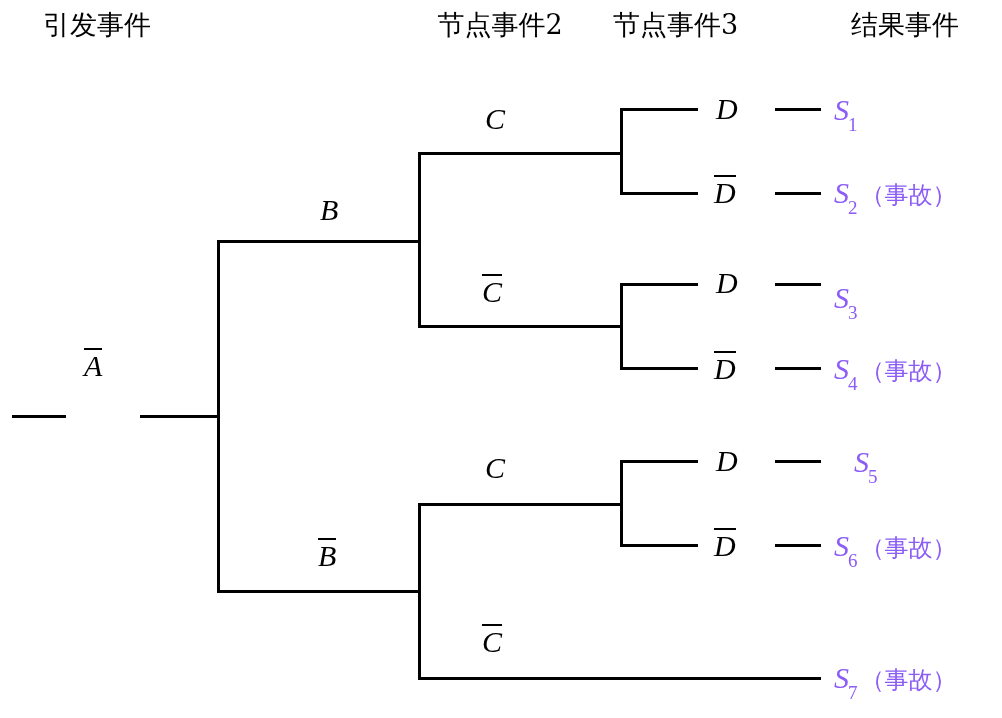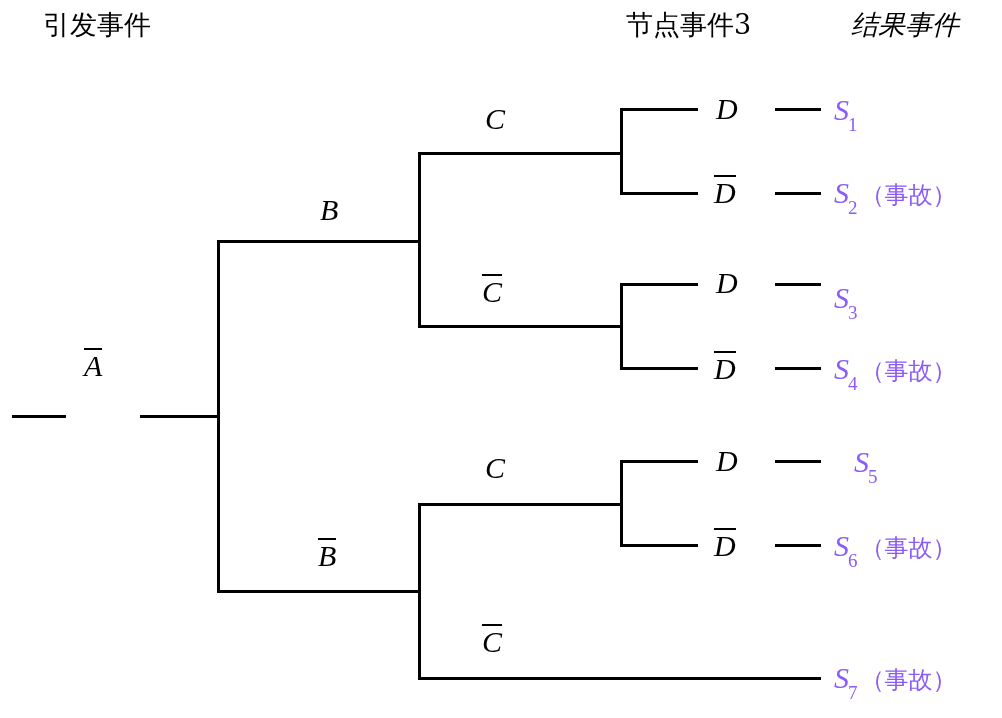--- a/index.html
+++ b/index.html
@@ -88,22 +88,23 @@
     margin-left: 2px;
   }
 </style>
 </head>
 <body>
 
 <div id="page">
 
   <div class="header-row">
     <div class="col-header" id="h0" style="left: 43px; width: auto; text-align: center;">引发事件</div>
-    <div class="col-header" id="h3" style="left: 626px; width: auto; text-align: center;">节点事件3</div>
-    <div class="col-header" id="h4" style="left: 851px; width: auto; text-align: left; font-style: italic;">结果事件</div>
+    <div class="col-header" id="h2" style="left: 437.406px; width: auto; text-align: left;">节点事件2</div>
+    <div class="col-header" id="h3" style="left: 613px; width: auto; text-align: center;">节点事件3</div>
+    <div class="col-header" id="h4" style="left: 851px; width: auto; text-align: left;">结果事件</div>
   </div>
 
   <div class="hline" id="c-initiating_stub" style="left: 12px; top: 415px; width: 54px;"></div>
   <div class="hline" id="c-trunk_feed" style="left: 140px; top: 415px; width: 78px;"></div>
   <div class="vline" id="c-trunk_vertical" style="left: 217px; top: 240px; height: 351px;"></div>
 
   <div class="hline" id="c-branch_b" style="left: 217px; top: 240px; width: 202px;"></div>
   <div class="hline" id="c-branch_b_bar" style="left: 217px; top: 590px; width: 202px;"></div>
 
   <div class="vline" id="c-c_split_upper" style="left: 418px; top: 152px; height: 174px;"></div>

